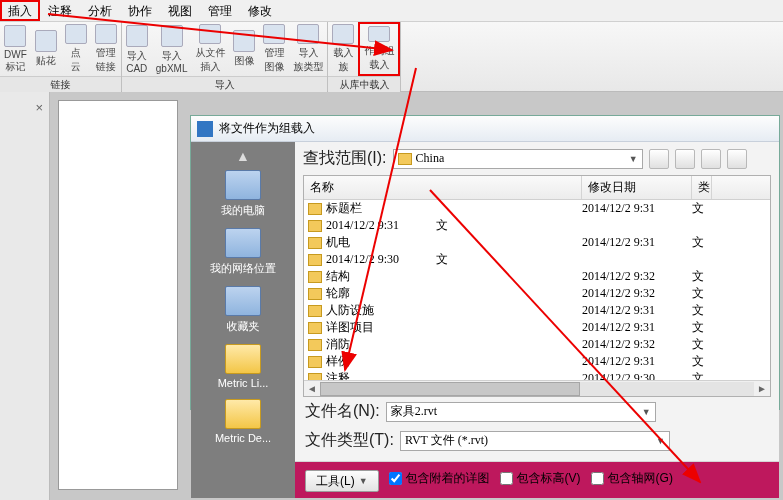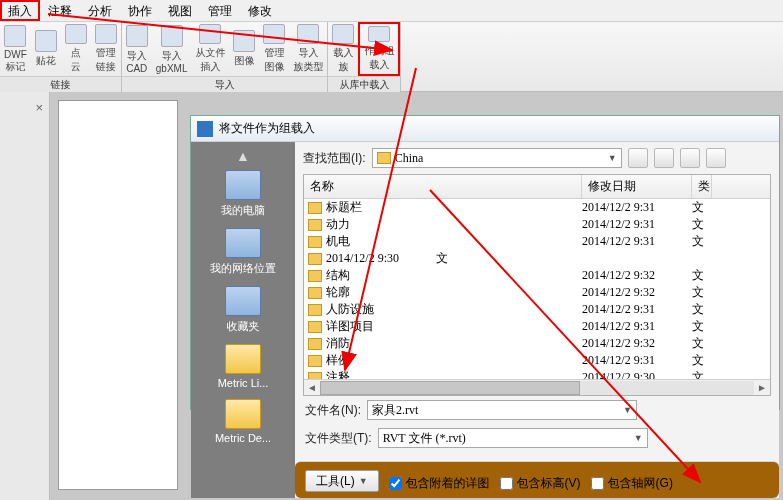--- a/index.html
+++ b/index.html
@@ -30,21 +30,21 @@
   .dlg-body { display:flex; height: 356px; }
   .side-places { width: 104px; background:#7e7e7e; display:flex; flex-direction:column; align-items:center; padding:6px 0; gap:2px; overflow:hidden; }
   .place { display:flex; flex-direction:column; align-items:center; color:#fff; font-size:11px; padding:4px 0;}
   .place .pico { width:36px; height:30px; background:linear-gradient(#bcd3ef,#8fb4de); border:1px solid #5a7aa8; border-radius:2px; margin-bottom:3px;}
   .place.folder .pico { background:linear-gradient(#ffe9a8,#f3c647); border-color:#c79a1f;}
   .side-arrow { color:#ddd; font-size:14px; }
 
   .main-pane { flex:1; background:#f3f3f3; display:flex; flex-direction:column; position:relative; }
   
   .top-row { display:flex; align-items:center; padding:6px 8px; gap:6px; }
-  .lbl { font-size:12px; color:#222; }
+  .lbl { font-size:16px; color:#222; }
   .combo { flex:none; width:250px; height:20px; border:1px solid #a8a8a8; background:#fff; display:flex; align-items:center; padding:0 4px; justify-content:space-between; font-family:"SimSun"; }
   .combo .fldico{ width:14px;height:12px;background:#f3c95b;border:1px solid #c79a1f;margin-right:4px;}
   .combo-left{display:flex;align-items:center;}
   .chev { font-size:9px; color:#555; }
   .tool-ico { width:20px;height:20px; border:1px solid #b8b8b8; background:linear-gradient(#fff,#e0e0e0); border-radius:2px;}
   
   .list-area { margin:0 8px; background:#fff; border:1px solid #b0b0b0; height:222px; display:flex; flex-direction:column; overflow:hidden;}
   .list-head { display:flex; background:linear-gradient(#fafafa,#ececec); border-bottom:1px solid #d0d0d0; font-size:12px;}
   .col { padding:3px 6px; border-right:1px solid #d4d4d4; }
   .c-name { width:278px;} .c-date { width:110px;} .c-type{ width:20px;}
@@ -55,21 +55,21 @@
   .row .dt { width:110px;}
   .row .tp { width:20px;}
   .hscroll { height:16px; border-top:1px solid #d0d0d0; display:flex; align-items:center; background:#f0f0f0;}
   .hscroll .track{ flex:1; height:14px; background:#e4e4e4; position:relative;}
   .hscroll .thumb{ position:absolute; left:0; width:60%; height:100%; background:#c7c7c7; border:1px solid #a6a6a6;}
   .hscroll .arr{ width:16px; text-align:center; color:#666; font-size:10px;}
   
   .field-row { display:flex; align-items:center; padding:4px 10px; gap:6px; }
   .field-row .combo{ width:270px; }
   
-  .bottom { display:flex; align-items:flex-end; padding: 8px 10px 6px; gap:10px; border-top:1px solid #d6d6d6; margin-top:auto; background:#a16207;border-radius:6px;}
+  .bottom { display:flex; align-items:flex-start; padding: 8px 10px 6px; gap:10px; border-top:1px solid #d6d6d6; margin-top:auto; background:#be185d;}
   .btn { height:22px; padding:0 10px; border:1px solid #9d9d9d; background:linear-gradient(#fdfdfd,#e3e3e3); border-radius:2px; font-size:12px; display:flex; align-items:center; gap:4px;}
   .chk { display:flex; align-items:center; gap:4px; font-size:12px;}
   .chk input{ width:13px; height:13px;}
   .btn.primary { border:2px solid #ec0000; margin-left:auto; padding:0 14px;}
 
   .preview-pane { position:absolute; right:0; top:152px; width:50px; height:150px; }
   .preview-label{ font-size:12px; padding:4px 6px; }
   .preview-box { border:1px solid #ccc; width:42px; height:70px; margin:4px; background:#fff; display:flex;align-items:center;justify-content:center;}
   .cube{ width:26px;height:22px;border:1px solid #888; transform:skewY(-12deg); }
 
@@ -235,21 +235,20 @@
         </div>
         <div class="rows">
             <div class="row">
               <div class="ic"></div>
               <div class="nm">标题栏</div>
               <div class="dt">2014/12/2 9:31</div>
               <div class="tp">文</div>
             </div>
             <div class="row">
               <div class="ic"></div>
-              <div class="nm">动力</div>
               <div class="dt">2014/12/2 9:31</div>
               <div class="tp">文</div>
             </div>
             <div class="row">
               <div class="ic"></div>
               <div class="nm">机电</div>
               <div class="dt">2014/12/2 9:31</div>
               <div class="tp">文</div>
             </div>
             <div class="row">

